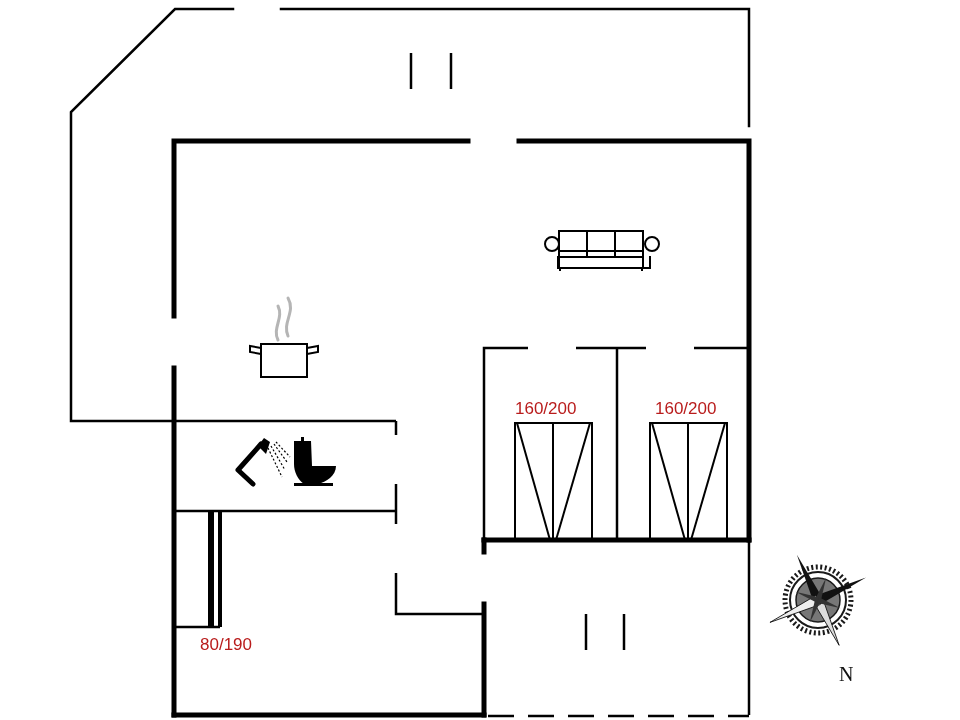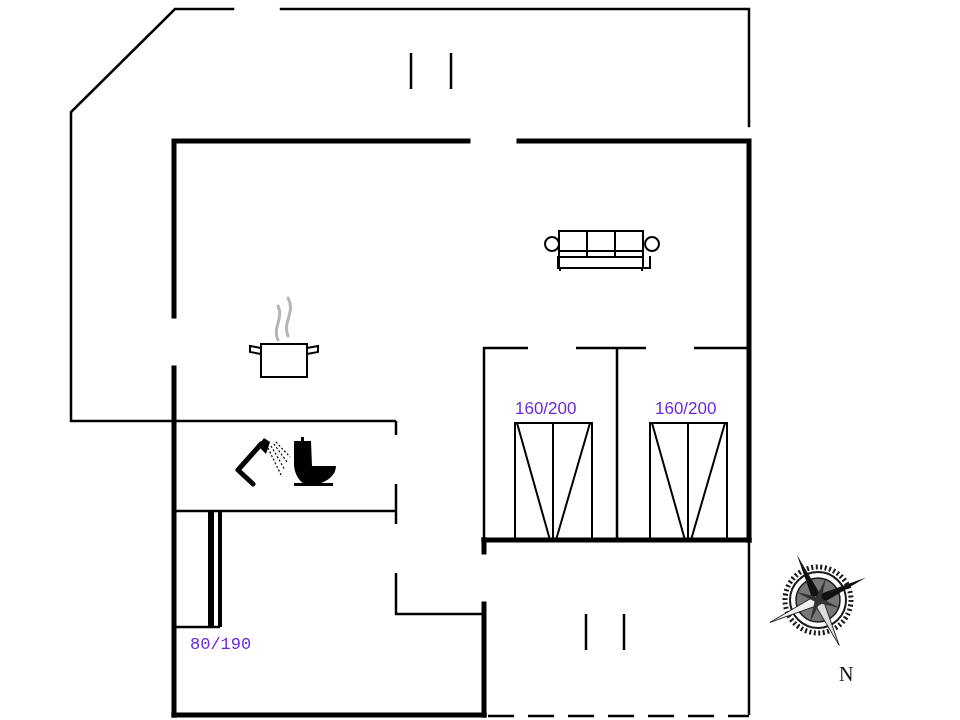--- a/index.html
+++ b/index.html
@@ -1,18 +1,18 @@
 <!DOCTYPE html>
 <html><head>
 <meta charset="utf-8">
 <style>
   html, body { margin: 0; padding: 0; background: #ffffff; }
   body { width: 960px; height: 720px; overflow: hidden; position: relative; font-family: "Liberation Sans", sans-serif; }
   #plan { position: absolute; left: 0; top: 0; }
-  .label { position: absolute; font-family: "Liberation Sans", sans-serif; font-size: 17px; color: #6d28d9; line-height: 1; white-space: nowrap; }
+  .label { position: absolute; font-family: "Liberation Sans", sans-serif; font-size: 17px; color: #b91c1c; line-height: 1; white-space: nowrap; }
   .north { position: absolute; font-family: "Liberation Serif", serif; font-size: 20px; color: #111; line-height: 1; }
 </style>
 </head>
 <body>
 
 <svg id="plan" width="960" height="720" viewBox="0 0 960 720" xmlns="http://www.w3.org/2000/svg">
 
   <g stroke="#000" stroke-width="2.5" fill="none" stroke-linecap="square">
     <polyline points="233,9 175,9 71,112 71,421 173,421"></polyline>
     <polyline points="281,9 749,9 749,126"></polyline>
@@ -132,14 +132,14 @@
     </g>
     <g transform="rotate(110)">
       <polygon points="0,-24 3,0 -3,0" fill="#333"></polygon>
       <polygon points="0,24 3,0 -3,0" fill="#333"></polygon>
     </g>
   </g>
 </svg>
 
 <div class="label" style="left:515px; top:400px;">160/200</div>
 <div class="label" style="left:655px; top:400px;">160/200</div>
-<div class="label" style="left:190px; top:636px;font-family:Liberation Mono, monospace;">80/190</div>
+<div class="label" style="left:200px; top:636px;">80/190</div>
 <div class="north" style="left:839px; top:664px;">N</div>
 
 </body></html>

